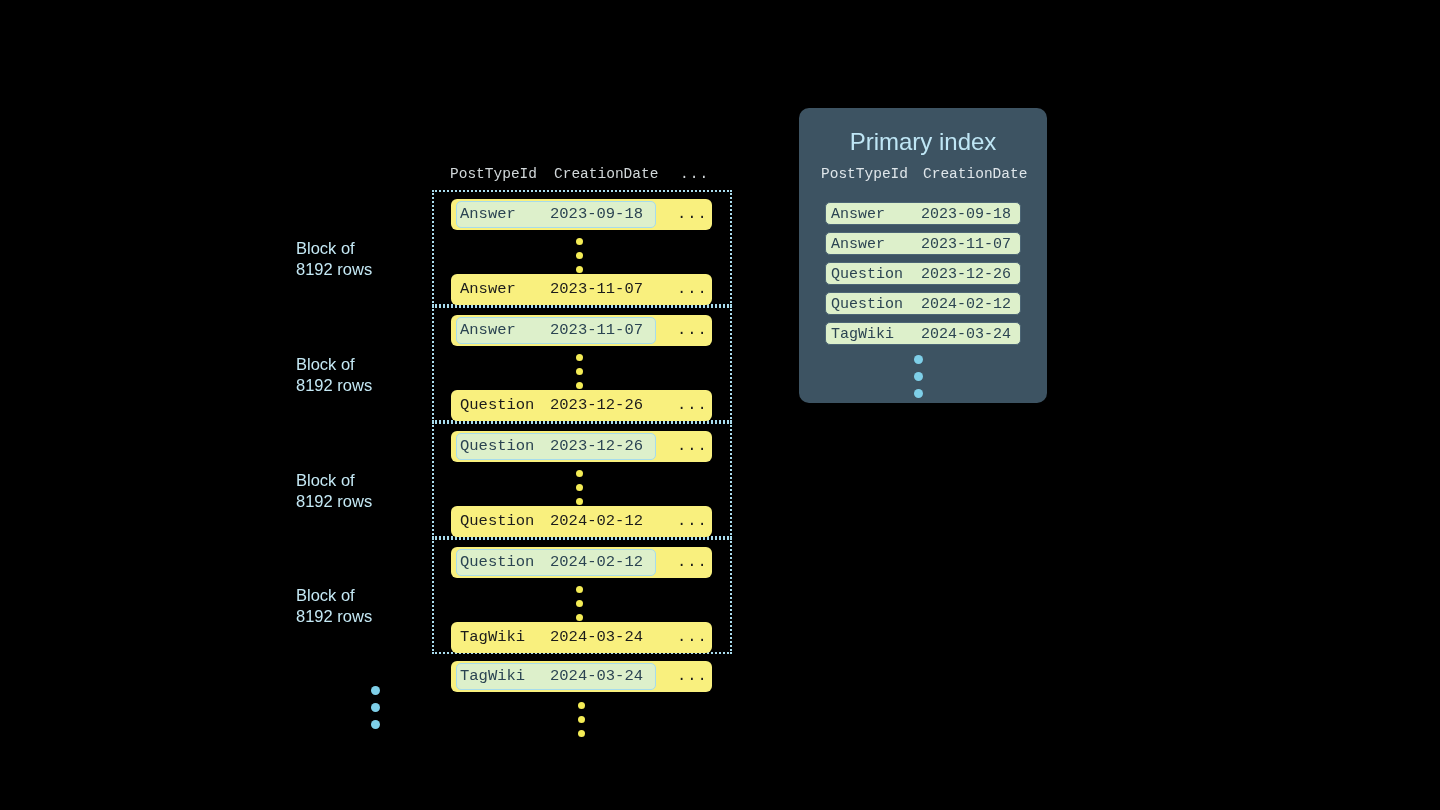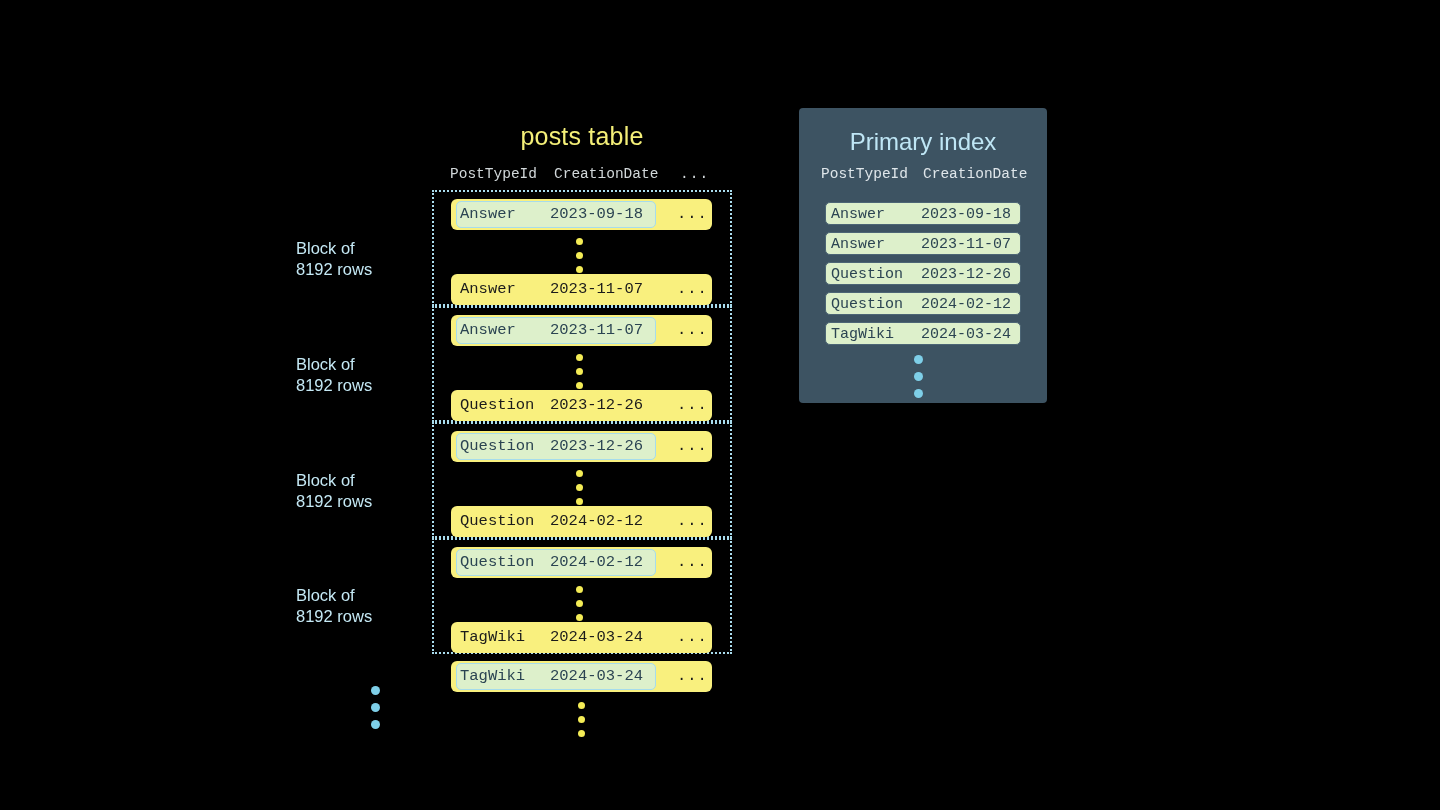--- a/index.html
+++ b/index.html
@@ -138,21 +138,21 @@
   .v-dots-blue i:last-child { margin-bottom: 0; }
 
   
   .index-panel {
     position: absolute;
     left: 799px;
     top: 108px;
     width: 248px;
     height: 295px;
     background: #3d5362;
-    border-radius: 4px;
+    border-radius: 10px;
   }
 
   .index-title {
     position: absolute;
     left: 0;
     top: 20px;
     width: 248px;
     text-align: center;
     font-size: 24px;
     color: #bfe6f5;
@@ -189,21 +189,20 @@
   }
   .index-row .ir-date {
     position: absolute; left: 95px; top: 3px; white-space: pre;
   }
 </style>
 </head>
 <body>
 
 <div class="stage">
 
-  <div class="posts-title">posts table</div>
 
   <div class="posts-headers">
     <span class="h-type">PostTypeId</span>
     <span class="h-date">CreationDate</span>
     <span class="h-dots">...</span>
   </div>
 
   <div class="block" style="top:190px; height:116px;">
     <div class="row highlighted" style="left:17px; top:7px;">
       <div class="hl"></div>

